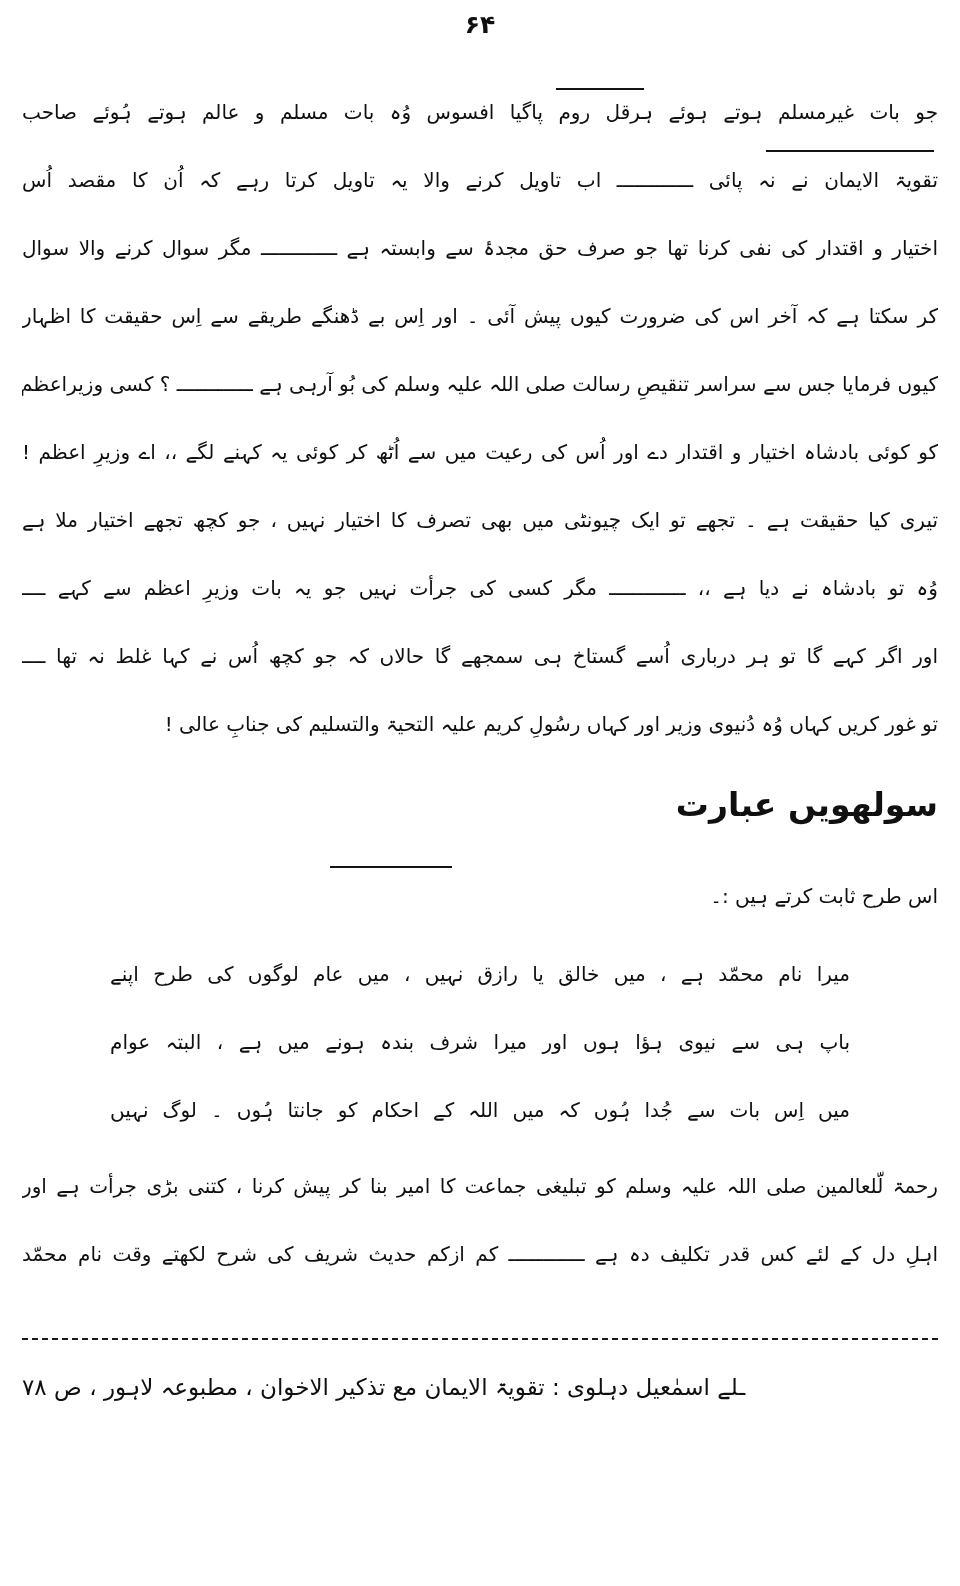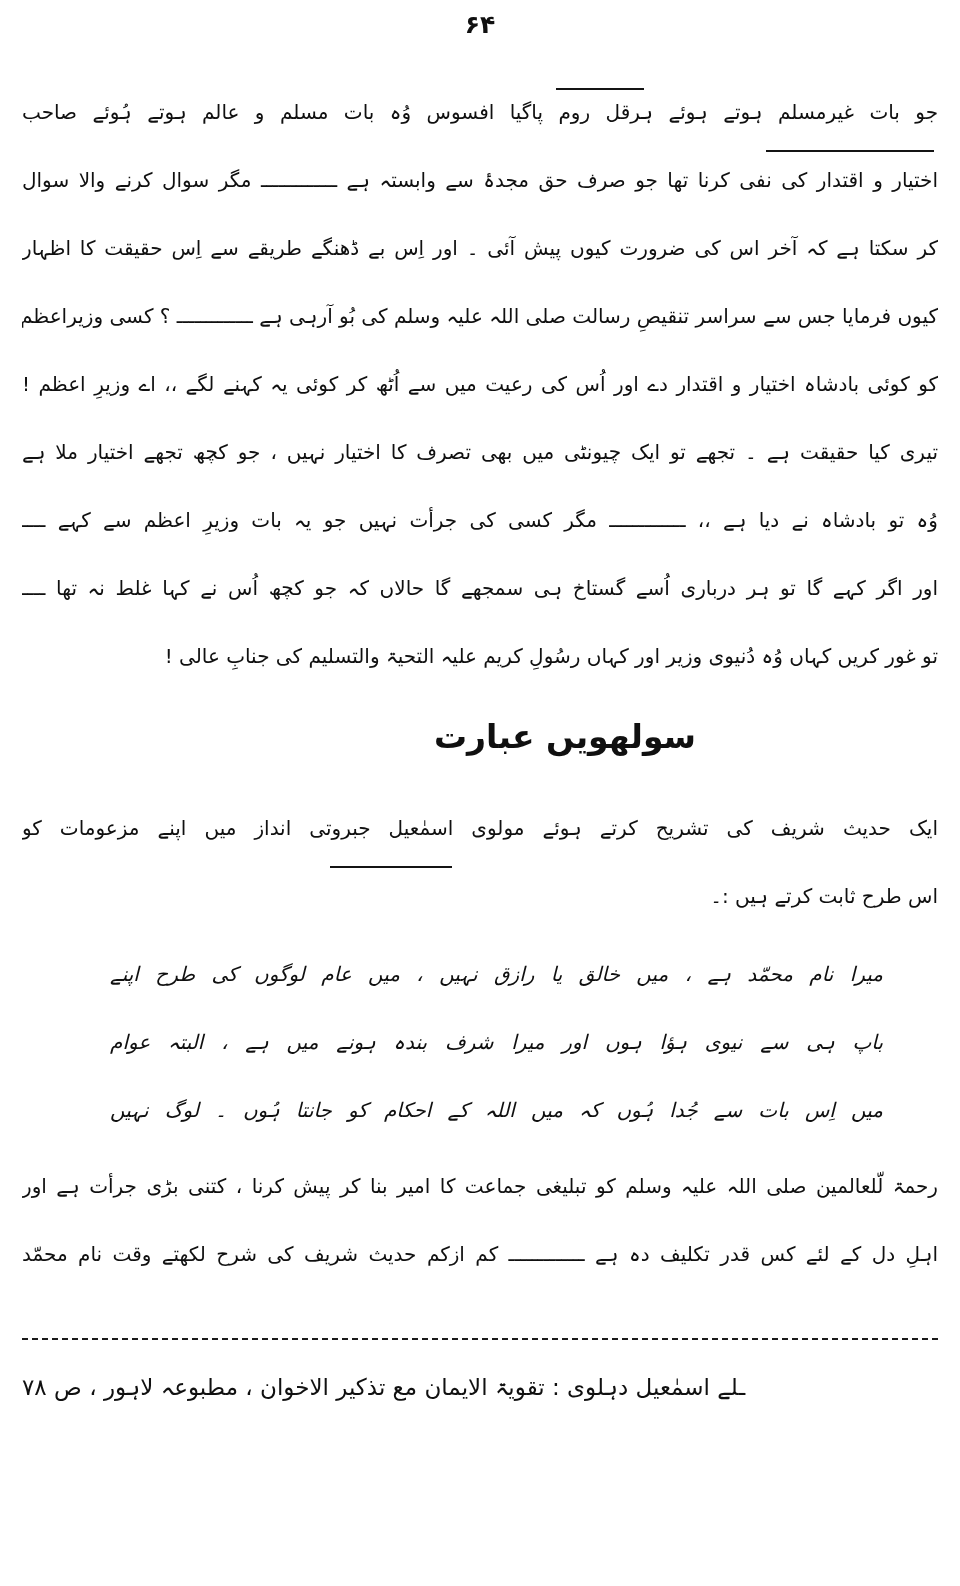--- a/index.html
+++ b/index.html
@@ -48,29 +48,28 @@
     text-align: right;
     text-align-last: right;
     white-space: normal;
   }
   .heading {
     margin-top: 16px;
     height: 62px;
     line-height: 62px;
     font-size: 33px;
     font-weight: bold;
-    text-align: center;
+    text-align: right;
     padding-left: 170px;
     overflow: hidden;
   }
   .quote {
     margin-top: 10px;
-    margin-right: 55px;
+    margin-right: 88px;
     margin-left: 88px;
-    font-style: italic;
   }
   .separator {
     margin-top: 50px;
     border-top: 2px dashed #1a1a1a;
     height: 0;
   }
   .footnote {
     margin-top: 16px;
     font-size: 23px;
     line-height: 62px;
@@ -89,34 +88,34 @@
 </style>
 </head>
 <body style="color: rgb(16, 16, 16); background: rgb(255, 255, 255);">
 
 <div class="page">
 
   <div class="pageno">۶۴</div>
 
   <div class="para p1">
     <div class="line">جو بات غیرمسلم ہوتے ہوئے ہرقل روم پاگیا افسوس وُہ بات مسلم و عالم ہوتے ہُوئے صاحب</div>
+    <div class="line">تقویۃ الایمان نے نہ پائی ـــــــــــــ اب تاویل کرنے والا یہ تاویل کرتا رہے کہ اُن کا مقصد اُس</div>
     <div class="line">اختیار و اقتدار کی نفی کرنا تھا جو صرف حق مجدۂ سے وابستہ ہے ـــــــــــــ مگر سوال کرنے والا سوال</div>
     <div class="line">کر سکتا ہے کہ آخر اس کی ضرورت کیوں پیش آئی ۔ اور اِس بے ڈھنگے طریقے سے اِس حقیقت کا اظہار</div>
     <div class="line">کیوں فرمایا جس سے سراسر تنقیصِ رسالت صلی اللہ علیہ وسلم کی بُو آرہی ہے ـــــــــــــ ؟ کسی وزیراعظم</div>
     <div class="line">کو کوئی بادشاہ اختیار و اقتدار دے اور اُس کی رعیت میں سے اُٹھ کر کوئی یہ کہنے لگے ،، اے وزیرِ اعظم !</div>
     <div class="line">تیری کیا حقیقت ہے ۔ تجھے تو ایک چیونٹی میں بھی تصرف کا اختیار نہیں ، جو کچھ تجھے اختیار ملا ہے</div>
     <div class="line">وُہ تو بادشاہ نے دیا ہے ،، ـــــــــــــ مگر کسی کی جرأت نہیں جو یہ بات وزیرِ اعظم سے کہے ــــ</div>
     <div class="line">اور اگر کہے گا تو ہر درباری اُسے گستاخ ہی سمجھے گا حالاں کہ جو کچھ اُس نے کہا غلط نہ تھا ــــ</div>
     <div class="line short">تو غور کریں کہاں وُہ دُنیوی وزیر اور کہاں رسُولِ کریم علیہ التحیۃ والتسلیم کی جنابِ عالی !</div>
   </div>
 
   <div class="heading">سولھویں عبارت</div>
 
   <div class="para p2">
-    <div class="line">ایک حدیث شریف کی تشریح کرتے ہوئے مولوی اسمٰعیل جبروتی انداز میں اپنے مزعومات کو</div>
     <div class="line short">اس طرح ثابت کرتے ہیں :۔</div>
   </div>
 
   <div class="quote">
     <div class="line">میرا نام محمّد ہے ، میں خالق یا رازق نہیں ، میں عام لوگوں کی طرح اپنے</div>
     <div class="line">باپ ہی سے نیوی ہؤا ہوں اور میرا شرف بندہ ہونے میں ہے ، البتہ عوام</div>
     <div class="line">میں اِس بات سے جُدا ہُوں کہ میں اللہ کے احکام کو جانتا ہُوں ۔ لوگ نہیں</div>
   </div>
 
   <div class="para p3">

